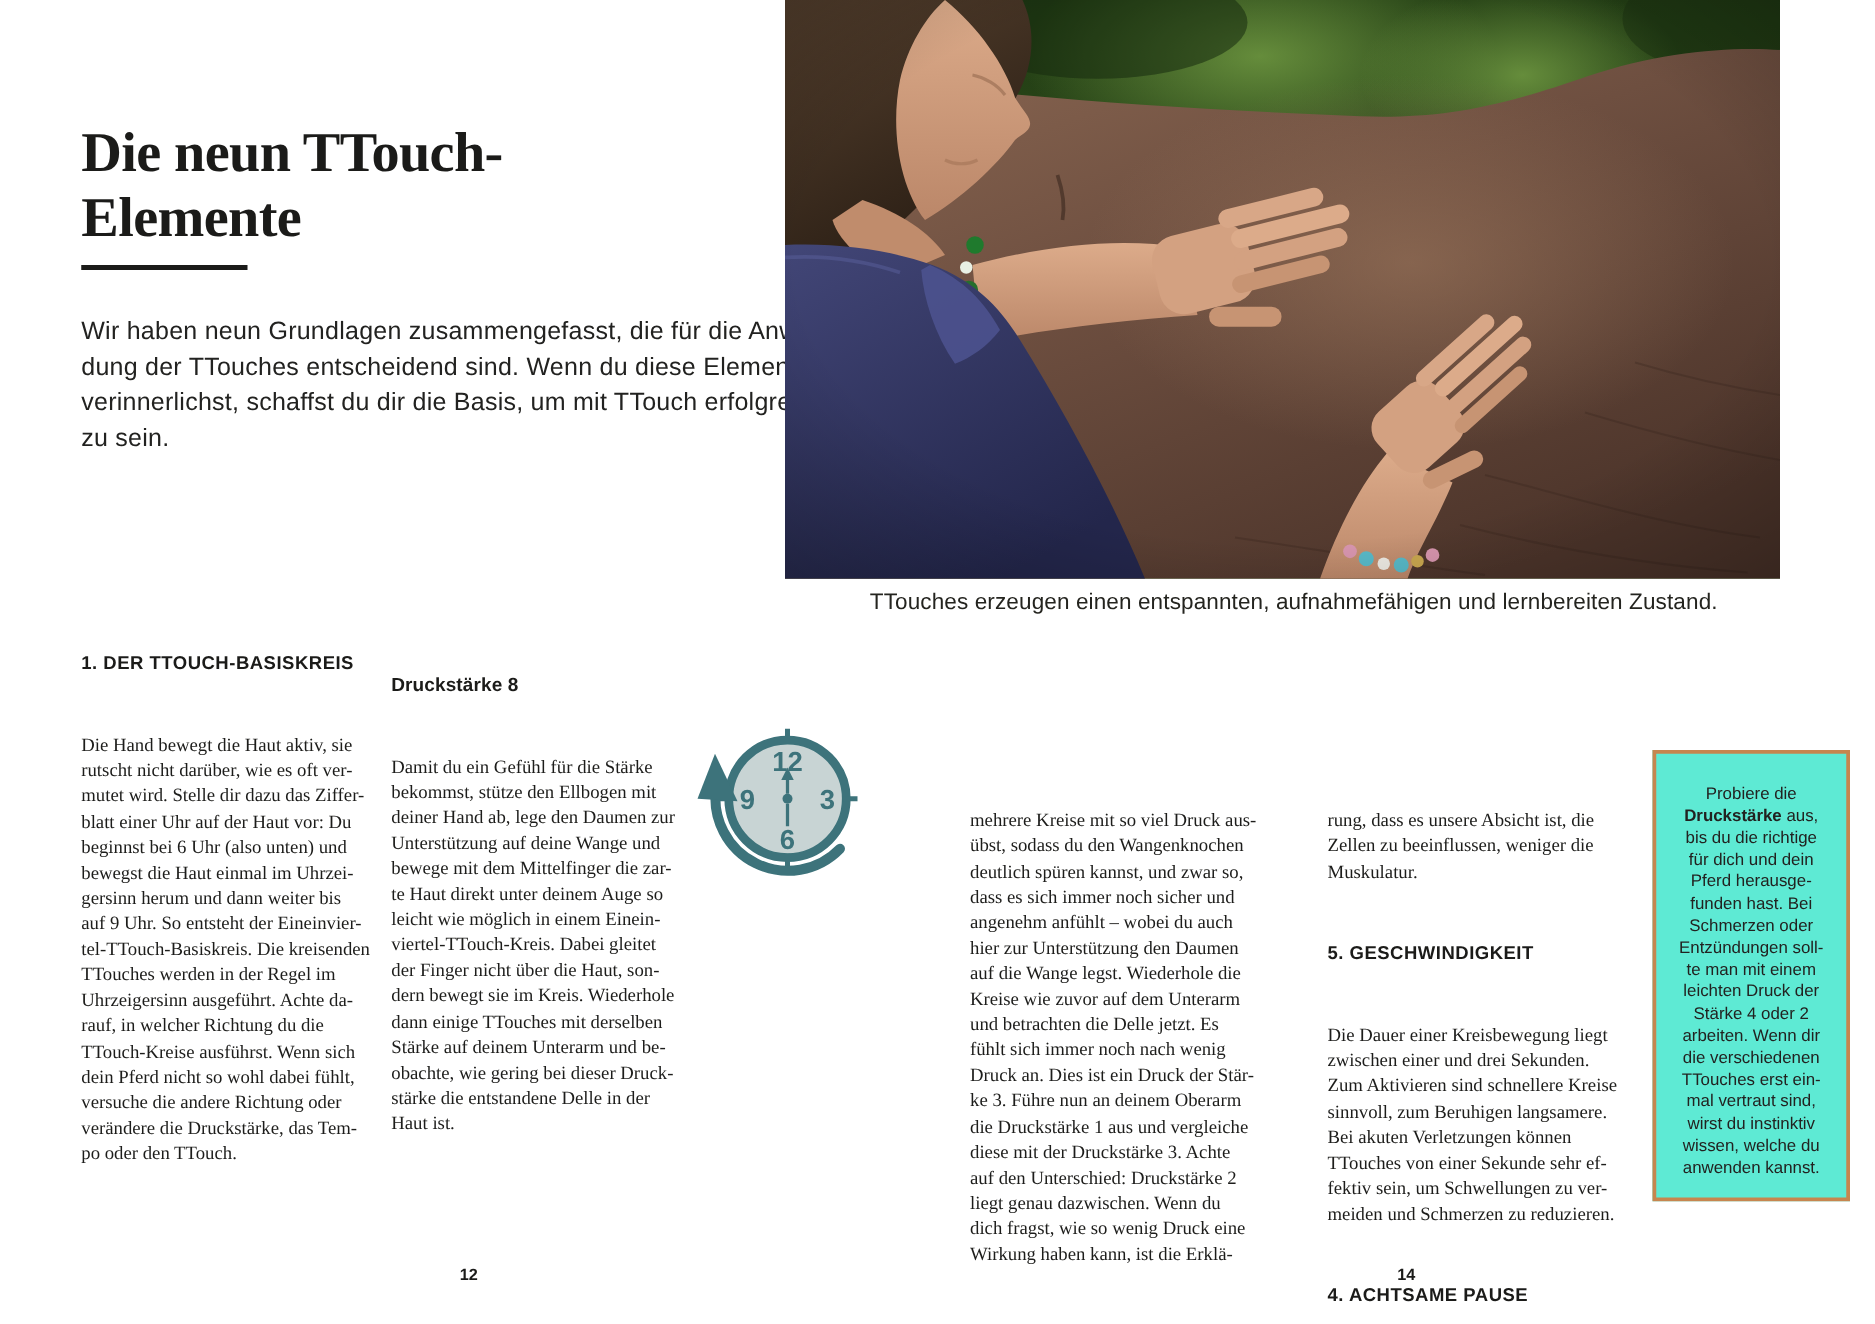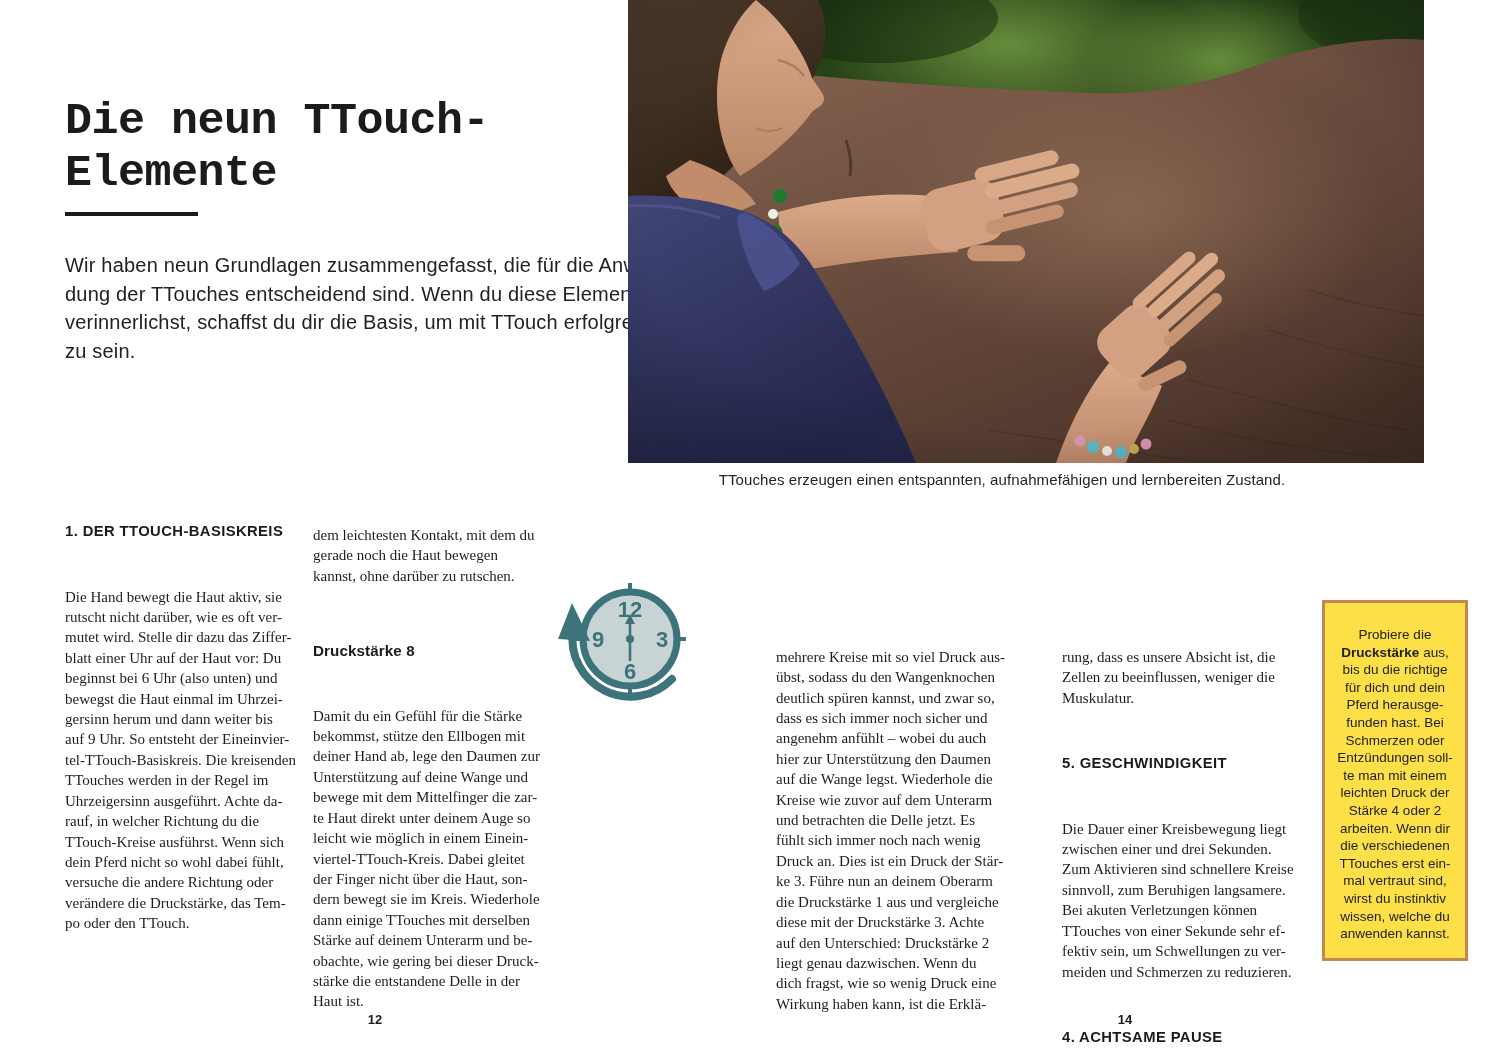--- a/index.html
+++ b/index.html
@@ -3,21 +3,21 @@
 <meta charset="utf-8">
 <style>
   html,body{margin:0;padding:0;}
   body{
     width:1500px;height:1059px;position:relative;background:#ffffff;
     font-family:"Liberation Sans",sans-serif;color:#1d1d1b;overflow:hidden;
   }
   .abs{position:absolute;}
   .page-title{
     left:65px;top:96px;width:520px;
-    font-family:Liberation Mono, monospace;font-weight:700;
+    font-family:Liberation Serif, serif;font-weight:700;
     font-size:45px;line-height:52px;letter-spacing:-0.5px;
     white-space:pre-line;color:#1b1b19;
   }
   .title-rule{left:65px;top:212px;width:133px;height:4px;background:#1b1b19;}
   .intro{
     left:65px;top:251px;width:555px;
     font-size:20px;line-height:28.6px;letter-spacing:0.2px;
     white-space:pre;color:#222220;
   }
   .serif-col{
@@ -34,26 +34,26 @@
   .h-sub{
     font-family:"Liberation Sans",sans-serif;font-weight:700;
     font-size:15.2px;line-height:19px;letter-spacing:0.1px;
     margin:14px 0 5px 0;white-space:pre;color:#1b1b19;
   }
   .lcol1{left:65px;top:481px;width:252px;}
   .lcol2{left:313px;top:484px;width:252px;}
   .rcol1{left:776px;top:606px;width:252px;}
   .rcol2{left:1062px;top:606px;width:252px;}
   .photo-caption{
-    left:604px;top:471px;width:796px;text-align:center;
-    font-size:15px;letter-spacing:0.1px;color:#24241f;
+    left:637px;top:471px;width:796px;text-align:center;
+    font-size:18px;letter-spacing:0.1px;color:#24241f;
   }
   .sidebar-box{
-    left:1322px;top:600px;width:146px;height:361px;box-sizing:border-box;
-    border:3.5px solid #c6864f;background:#fde047;
+    left:1322px;top:600px;width:158px;height:361px;box-sizing:border-box;
+    border:3.5px solid #c6864f;background:#5eead4;
     padding:23px 6px;text-align:center;
     font-size:13.5px;line-height:17.6px;white-space:pre-line;color:#222220;
   }
   .sidebar-box b{font-weight:700;}
   .pagenum{
     top:1012px;width:60px;text-align:center;
     font-weight:700;font-size:13px;color:#1b1b19;
   }
   .pagenum.left{left:345px;}
   .pagenum.right{left:1095px;}
@@ -87,23 +87,20 @@
 rauf, in welcher Richtung du die
 TTouch-Kreise ausführst. Wenn sich
 dein Pferd nicht so wohl dabei fühlt,
 versuche die andere Richtung oder
 verändere die Druckstärke, das Tem-
 po oder den TTouch.</p>
   
 </div>
 
 <div class="abs serif-col lcol2">
-  <p>dem leichtesten Kontakt, mit dem du
-gerade noch die Haut bewegen
-kannst, ohne darüber zu rutschen.</p>
   <div class="h-sub">Druckstärke 8</div>
   <p>Damit du ein Gefühl für die Stärke
 bekommst, stütze den Ellbogen mit
 deiner Hand ab, lege den Daumen zur
 Unterstützung auf deine Wange und
 bewege mit dem Mittelfinger die zar-
 te Haut direkt unter deinem Auge so
 leicht wie möglich in einem Einein-
 viertel-TTouch-Kreis. Dabei gleitet
 der Finger nicht über die Haut, son-

